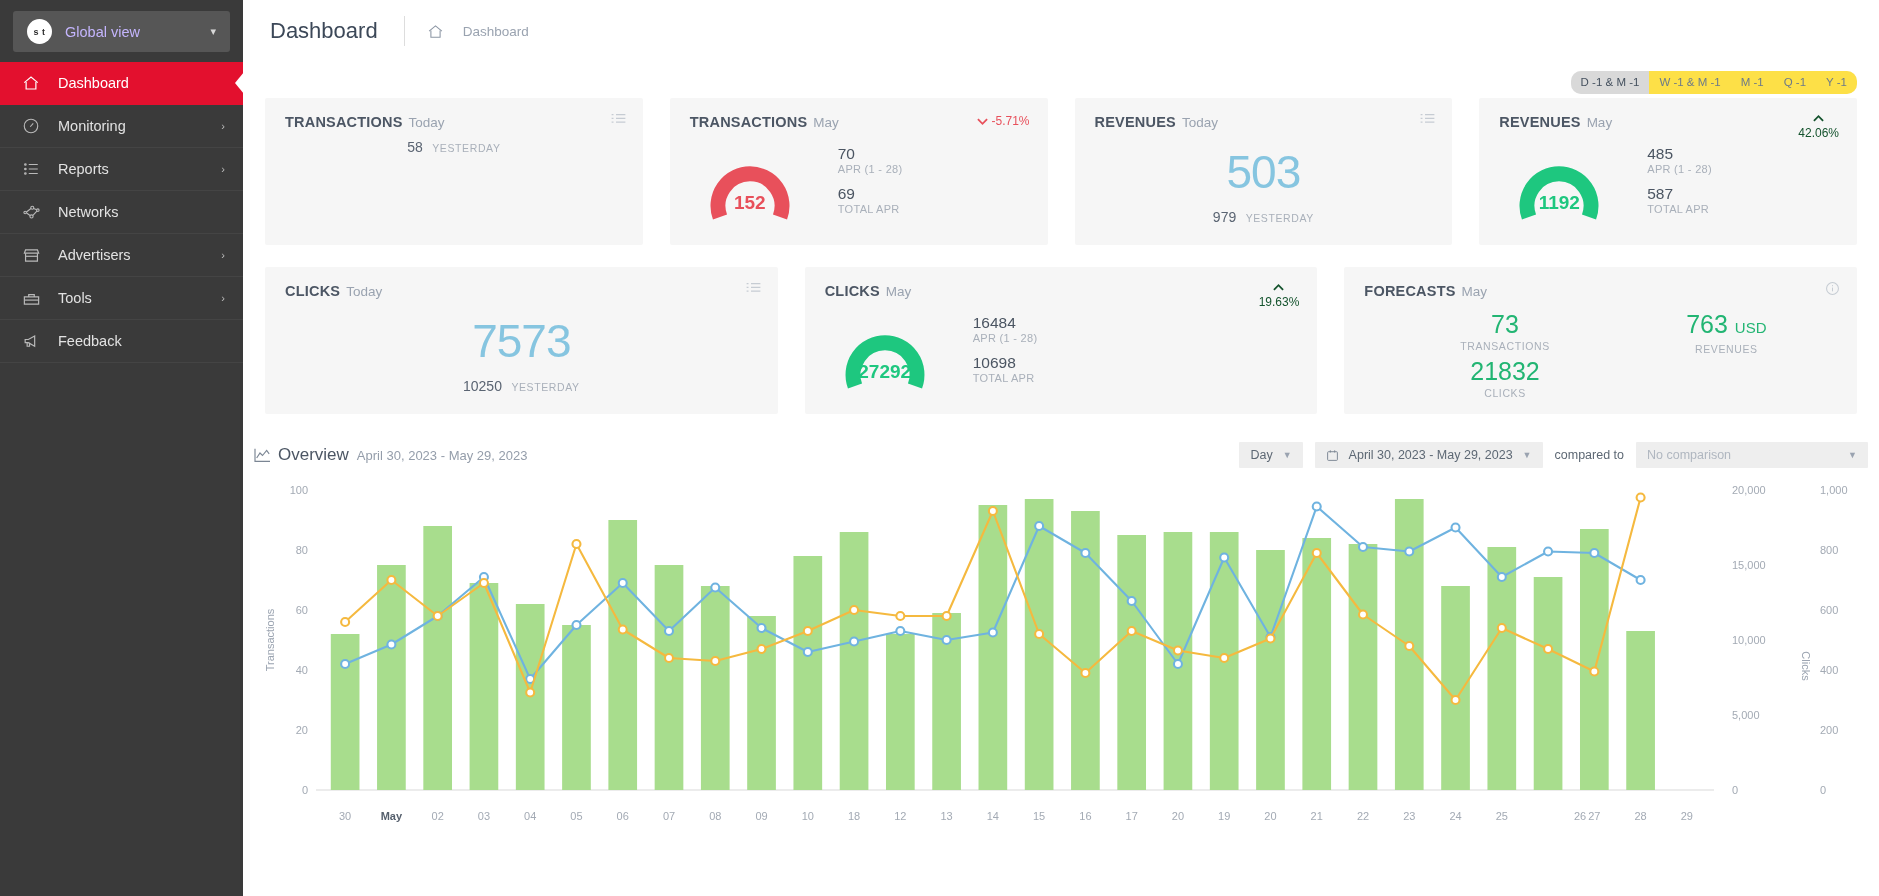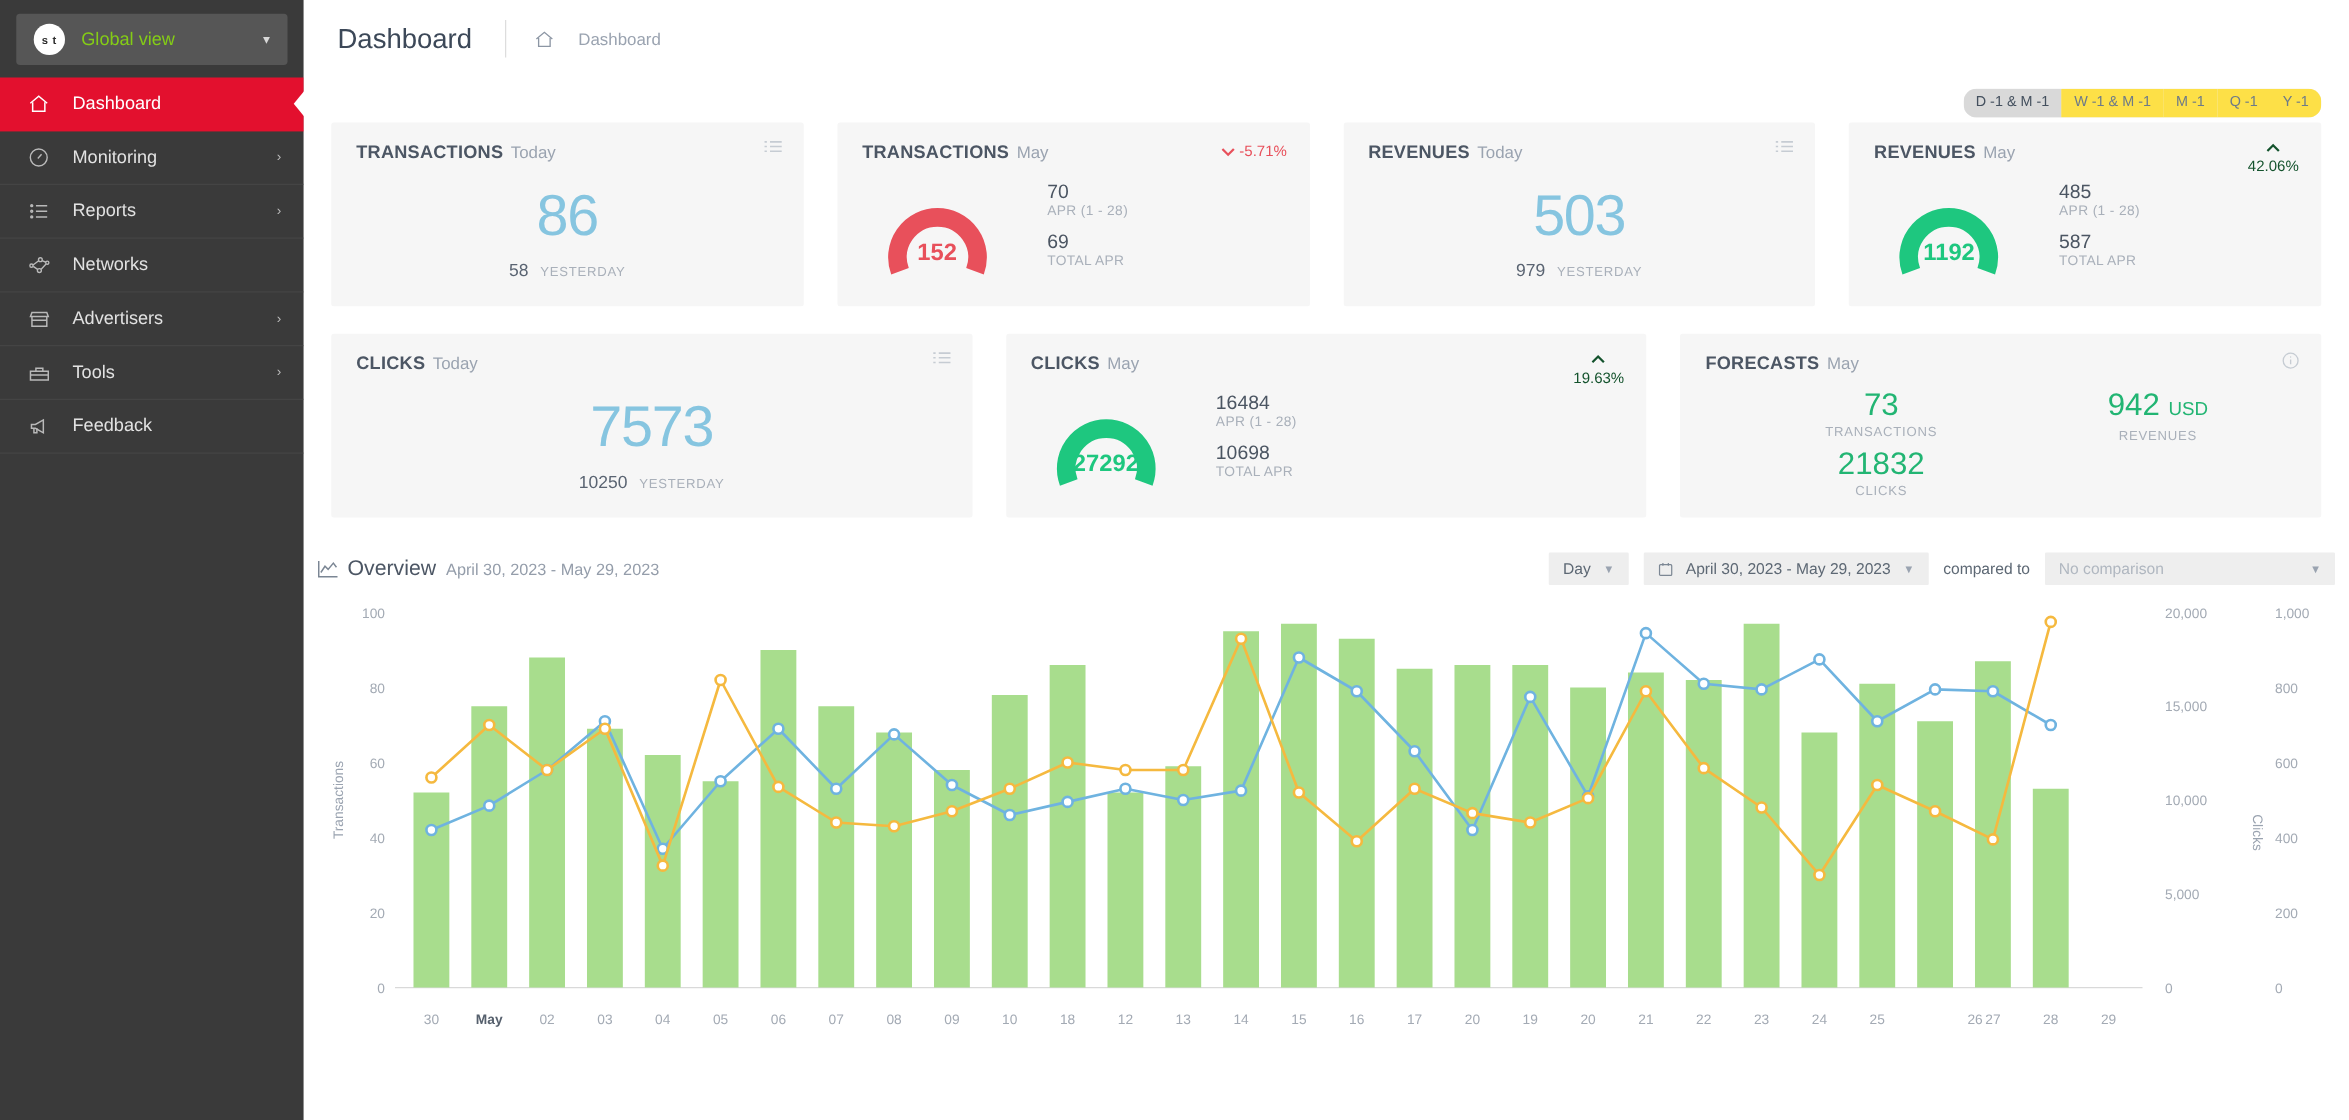--- a/index.html
+++ b/index.html
@@ -24,21 +24,21 @@
     cursor: pointer;
   }
   .gv-logo {
     width: 25px; height: 25px; border-radius: 50%;
     background: #ffffff; color: #2f2f2f;
     display: flex; align-items: center; justify-content: center;
     font-size: 10px; font-weight: bold; letter-spacing: 0.5px;
     flex: 0 0 25px;
   }
   .gv-logo span { font-size: 9px; }
-  .gv-label { margin-left: 13px; font-size: 14.5px; color: #84cc16; flex: 1; }
+  .gv-label { margin-left: 13px; font-size: 14.5px; color: #c4b5fd; flex: 1; }
   .gv-caret { font-size: 11px; color: #d8d8d8; }
 
   .nav { margin-top: 10px; }
   .nav-item {
     height: 43px; display: flex; align-items: center;
     padding: 0 18px 0 22px; cursor: pointer;
     border-bottom: 1px solid #444444;
     position: relative;
   }
   .nav-item.active { background: #e3102e; border-bottom-color: #e3102e; }
@@ -306,21 +306,20 @@
         <div class="card">
           <div class="card-head">
             <span class="card-title">TRANSACTIONS</span>
             <span class="card-period">Today</span>
           </div>
           <span class="card-corner">
             <svg width="15" height="13" viewBox="0 0 24 20" fill="none" stroke="currentColor" stroke-width="2">
               <path d="M8 2h15M8 8h15M8 14h15M1 2h3M1 8h3M1 14h3"></path>
             </svg>
           </span>
-          <div class="big-number">86</div>
           <div class="sub-line">
             <span class="sub-val">58</span>
             <span class="sub-lbl">YESTERDAY</span>
           </div>
         </div>
 
         <div class="card">
           <div class="card-head">
             <span class="card-title">TRANSACTIONS</span>
             <span class="card-period">May</span>
@@ -469,21 +468,21 @@
                 <div class="fc-val">73</div>
                 <div class="fc-lbl">TRANSACTIONS</div>
               </div>
               <div class="fc-item" style="margin-top:4px">
                 <div class="fc-val">21832</div>
                 <div class="fc-lbl">CLICKS</div>
               </div>
             </div>
             <div class="fc-col">
               <div class="fc-item">
-                <div class="fc-val"><span>942</span> <span class="unit">USD</span></div>
+                <div class="fc-val"><span>763</span> <span class="unit">USD</span></div>
                 <div class="fc-lbl">REVENUES</div>
               </div>
             </div>
           </div>
         </div>
 
       </div>
     </div>
 
     <div class="overview">

